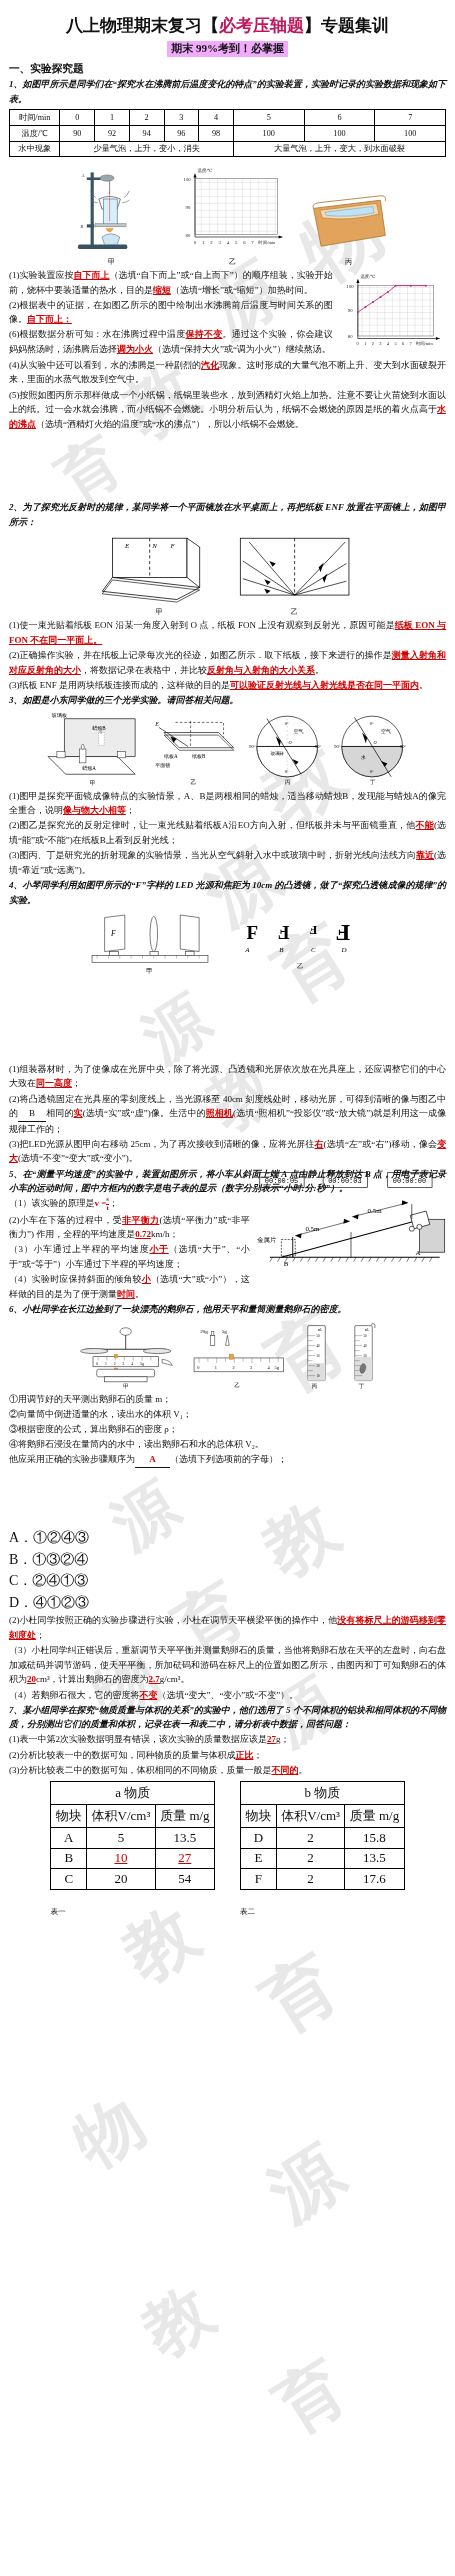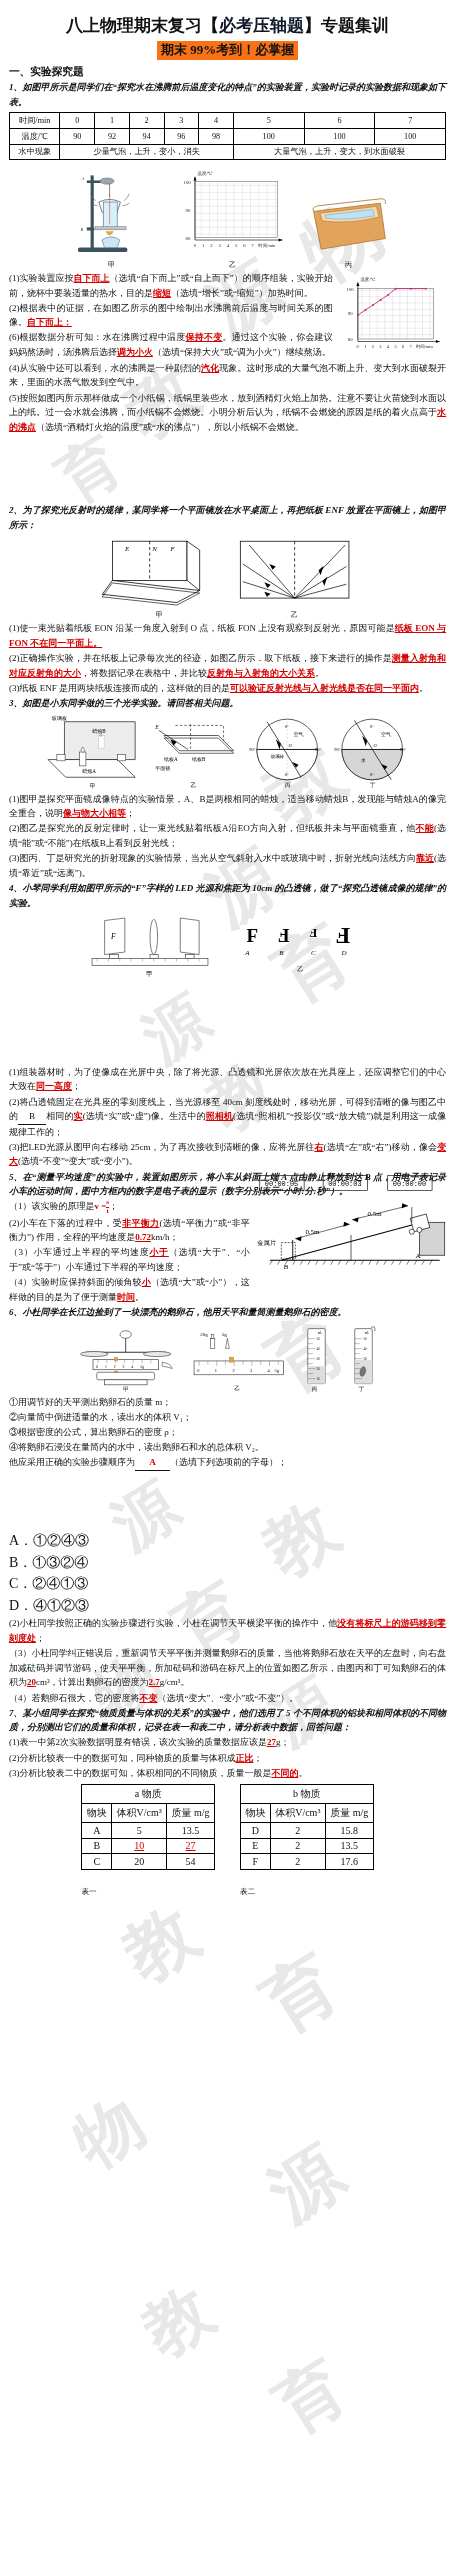--- a/index.html
+++ b/index.html
@@ -37,26 +37,26 @@
   .content{position:relative;z-index:10;padding:0 8.9px;}
 
   h1.title{
     text-align:center;
     font-size:17px;
     font-weight:bold;
     margin:14px 0 1.3px 0;
     letter-spacing:0px;
     font-family:"Liberation Serif",serif;
   }
-  h1.title .blue{color:#0f172a;}
+  h1.title .blue{color:#be185d;}
   .subtitle-wrap{text-align:center;margin:3.8px 0 5px 0;}
   .subtitle{
     display:inline-block;
-    background:#f97316;
-    font-size:13px;
+    background:#f0abfc;
+    font-size:11px;
     font-weight:bold;
     padding:0.6px 3.8px;
   }
   h2.section{
     font-size:10.7px;
     font-weight:bold;
     margin:2.5px 0 1.3px 0;
     font-family:"Liberation Sans",sans-serif;
   }
   p.q, p.sub{
@@ -87,21 +87,21 @@
 
   .figrow{display:flex;justify-content:center;align-items:flex-end;gap:16.4px;margin:3.8px 0 1.3px 0;}
   .figcap{text-align:center;font-size:7px;margin-top:0.6px;}
   .figbox{display:flex;flex-direction:column;align-items:center;}
 
   .float-right{float:right;margin:0 0 1.3px 6.3px;}
   .clear{clear:both;}
 
   
   .tabrow{display:flex;gap:25px;justify-content:center;margin-top:3.8px;}
-  table.res{border-collapse:collapse;font-size:10px;}
+  table.res{border-collapse:collapse;font-size:13px;}
   table.res td,table.res th{
     border:0.6px solid #000;
     padding:1.9px 4.4px;
     text-align:center;
     font-weight:normal;
   }
   .tcap{text-align:left;font-size:7.6px;margin-top:17px;}
   .redund{color:#d40000;text-decoration:underline;}
   .opt{font-size:14px;line-height:1.5;margin:0.6px 0;}
   .frac{display:inline-block;vertical-align:middle;text-align:center;font-size:7px;line-height:1.05;}

